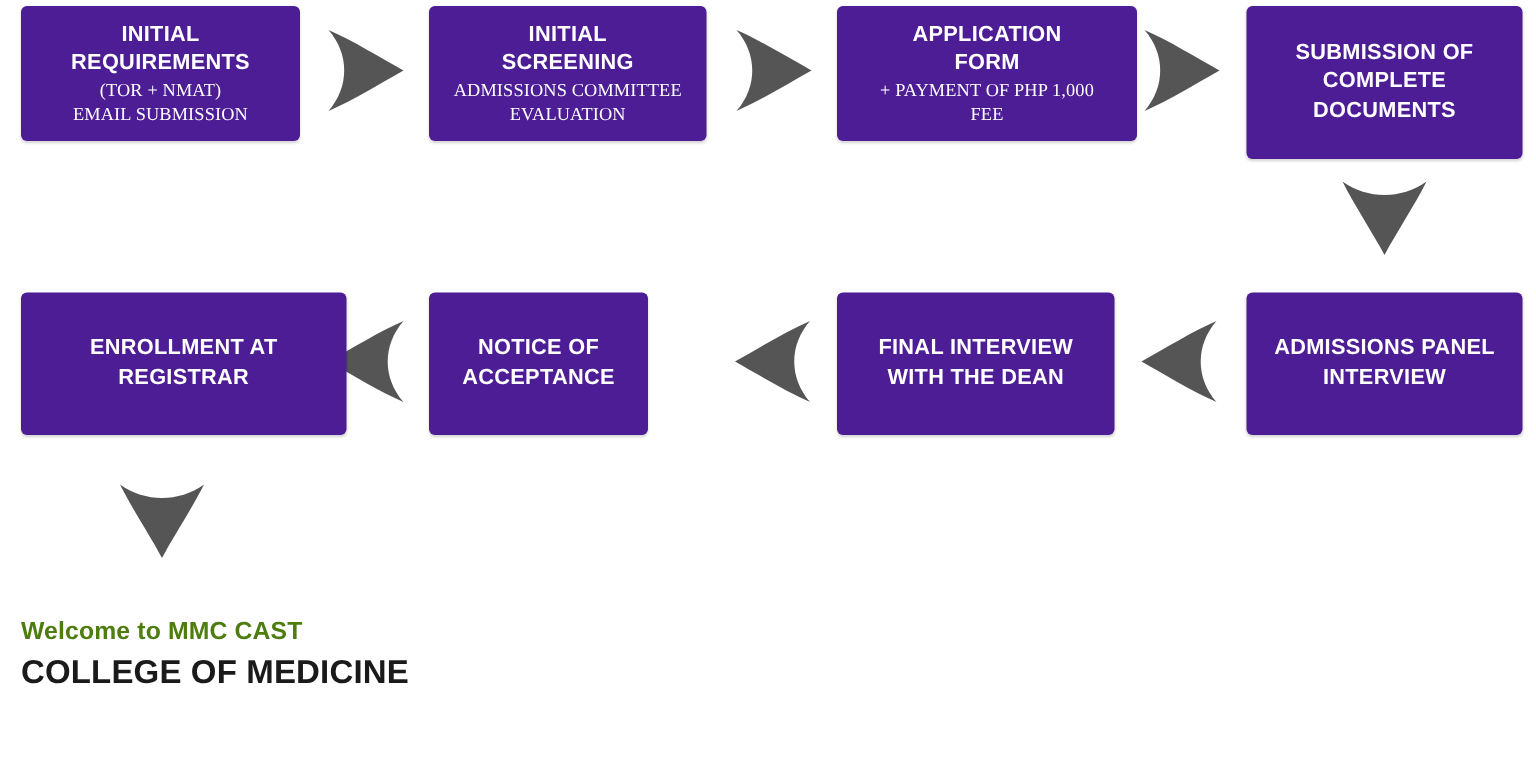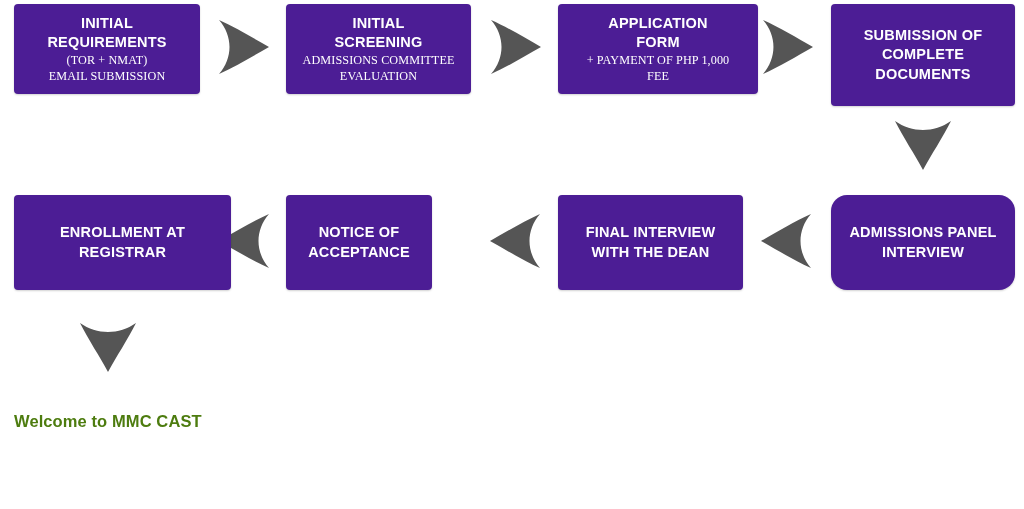--- a/index.html
+++ b/index.html
@@ -48,21 +48,21 @@
     letter-spacing: 0.1px;
     white-space: pre-line;
     font-family: Liberation Serif, serif;
   }
   
   #node-0 { left: 14px;  top: 4px; width: 186px; height: 90px; }
   #node-1 { left: 286px; top: 4px; width: 185px; height: 90px; }
   #node-2 { left: 558px; top: 4px; width: 200px; height: 90px; }
   #node-3 { left: 831px; top: 4px; width: 184px; height: 102px; }
   
-  #node-4 { left: 831px; top: 195px; width: 184px; height: 95px; border-radius: 16px; }
+  #node-4 { left: 831px; top: 195px; width: 184px; height: 95px; }
   #node-5 { left: 558px; top: 195px; width: 185px; height: 95px; }
   #node-6 { left: 286px; top: 195px; width: 146px; height: 95px; }
   #node-7 { left: 14px;  top: 195px; width: 217px; height: 95px; }
 
   .arrow {
     position: absolute;
     overflow: visible;
   }
   .arrow path { fill: #555555; }
 
@@ -181,15 +181,16 @@
     <div class="title">ENROLLMENT AT
 REGISTRAR</div>
   </div>
 
   <svg class="arrow" id="arrow-d-1" viewBox="0 0 60 54">
     <path d="M2 3 C 19 15, 41 15, 58 3 C 50 19, 38 37, 30 52 C 22 37, 10 19, 2 3 Z"></path>
   </svg>
 
   <div id="footer">
     <p class="welcome">Welcome to MMC CAST</p>
+    <p class="program">COLLEGE OF MEDICINE</p>
   </div>
 
 </div>
 
 </body></html>

